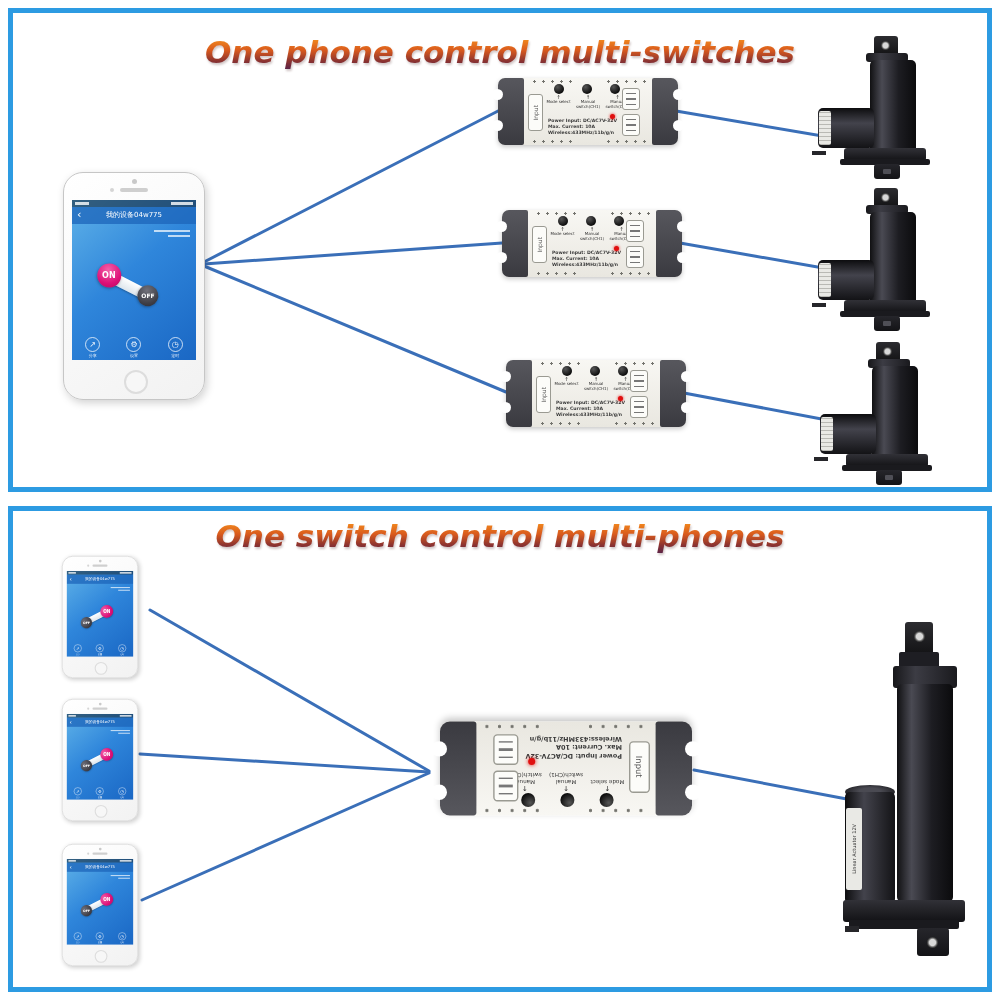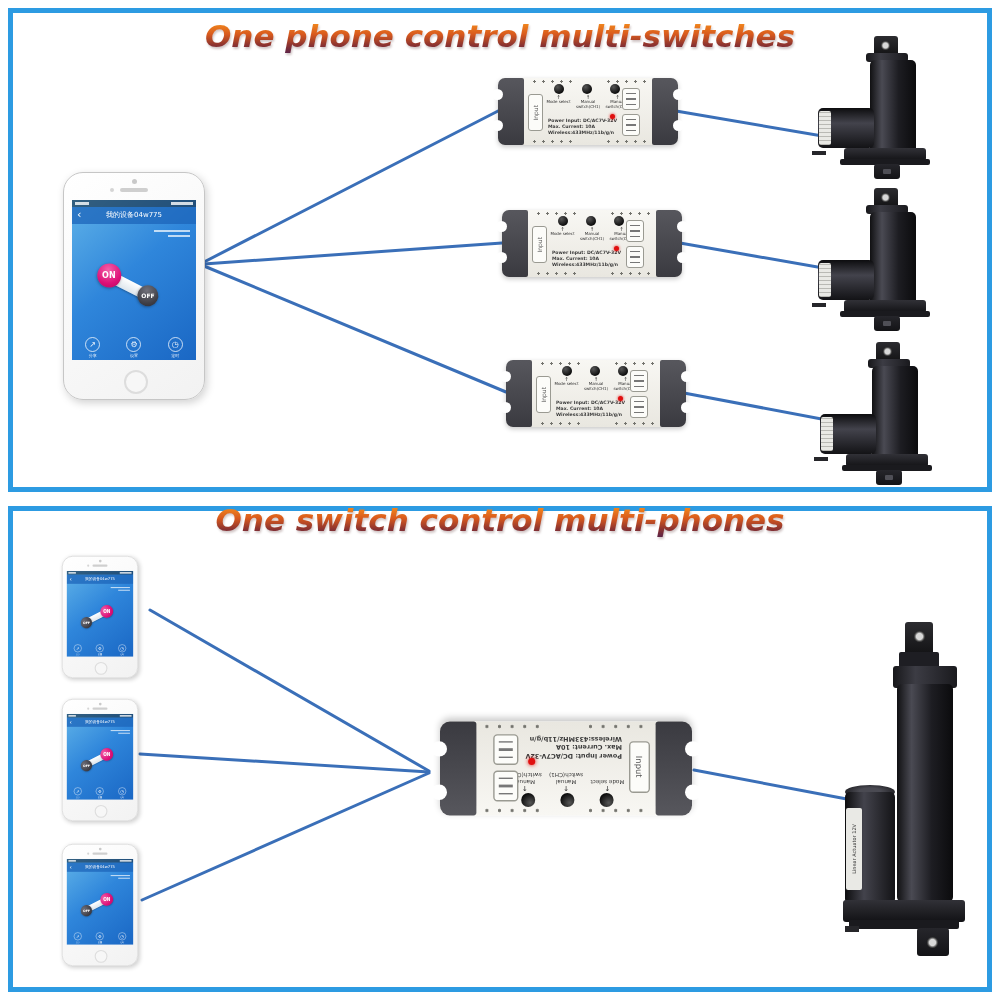--- a/index.html
+++ b/index.html
@@ -9,22 +9,22 @@
   
   .panel{position:absolute;left:8px;width:974px;border:5px solid #2D9BE2;background:#fff;z-index:0;}
   #panel-top{top:8px;height:474px;}
   #panel-bottom{top:506px;height:476px;}
 
   .panel-title{position:absolute;left:0;width:1000px;text-align:center;z-index:3;
     font-size:31px;font-weight:bold;font-style:italic;letter-spacing:0px;
     background:linear-gradient(180deg,#F6921E 8%,#D95A1D 45%,#8C3330 75%,#57224A 100%);
     -webkit-background-clip:text;background-clip:text;color:transparent;
     filter:drop-shadow(1px 2px 1px rgba(120,90,90,0.35));}
-  #title-top{top:18px;}
-  #title-bottom{top:502px;}
+  #title-top{top:34px;}
+  #title-bottom{top:518px;}
 
   
   #lines{position:absolute;left:0;top:0;z-index:1;pointer-events:none;}
 
   .comp{position:absolute;z-index:2;}
 
   
   .phone{position:relative;width:140px;height:226px;background:linear-gradient(145deg,#ffffff,#f2f2f2);
     border:1px solid #c6c6c6;border-radius:20px;box-shadow:2px 3px 8px rgba(0,0,0,.18);}
   .camera{position:absolute;top:6px;left:50%;margin-left:-2px;width:5px;height:5px;border-radius:50%;background:#c9c9c9;}

